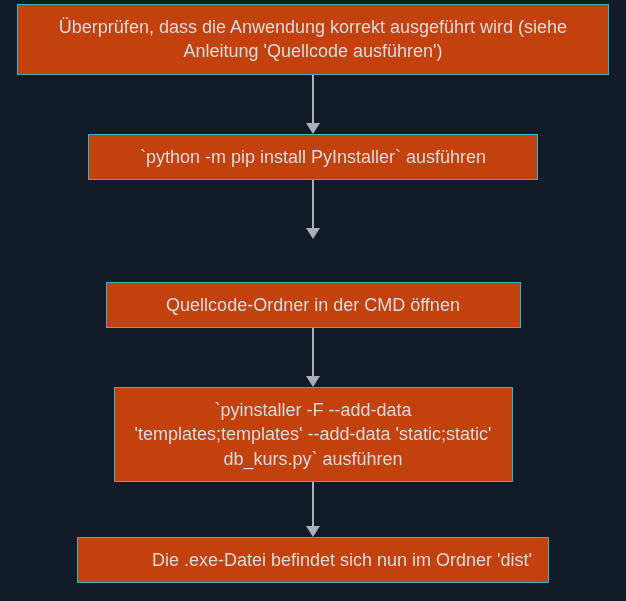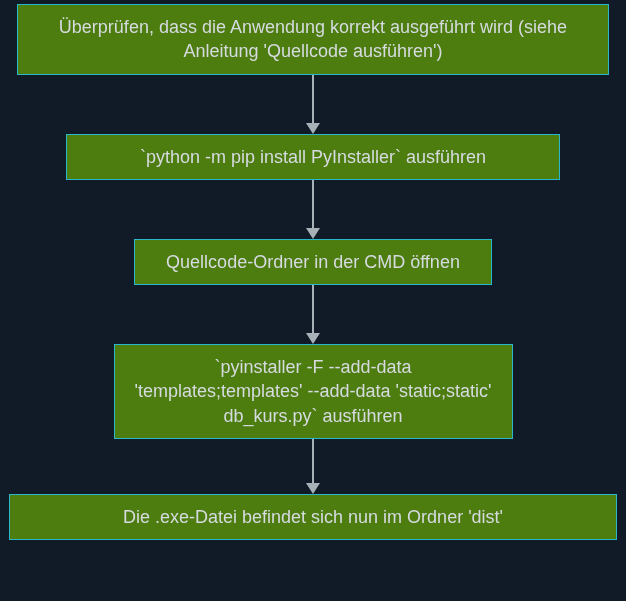--- a/index.html
+++ b/index.html
@@ -13,21 +13,21 @@
   body {
     display: flex;
     flex-direction: column;
     align-items: center;
     font-family: "Trebuchet MS", "Lucida Sans Unicode", "Lucida Grande", sans-serif;
     color: #d6dbe0;
     font-size: 18px;
   }
   .node {
     border: 1.5px solid #29b7c9;
-    background: #4d7c0f;
+    background: #c2410c;
     text-align: center;
     padding: 10px 16px;
     line-height: 1.35;
     box-sizing: border-box;
   }
   .arrow-wrap {
     display: flex;
     flex-direction: column;
     align-items: center;
   }
@@ -37,24 +37,24 @@
   }
   .arrow-head {
     width: 0;
     height: 0;
     border-left: 7px solid transparent;
     border-right: 7px solid transparent;
     border-top: 11px solid #a9b1b8;
   }
   
   #n0 { margin-top: 4px; width: 592px; }
-  #n1 { width: 494px; }
-  #n2 { width: 358px; }
+  #n1 { width: 450px; }
+  #n2 { width: 415px; margin-top: 43px; }
   #n3 { width: 399px; }
-  #n4 { width: 608px; margin-bottom: 4px; }
+  #n4 { width: 472px; margin-bottom: 4px; text-align: right; }
 
   #a0 .arrow-line { height: 48px; }
   #a1 .arrow-line { height: 48px; }
   #a2 .arrow-line { height: 48px; }
   #a3 .arrow-line { height: 44px; }
 </style>
 </head>
 <body>
 
 <div id="n0" class="node">

